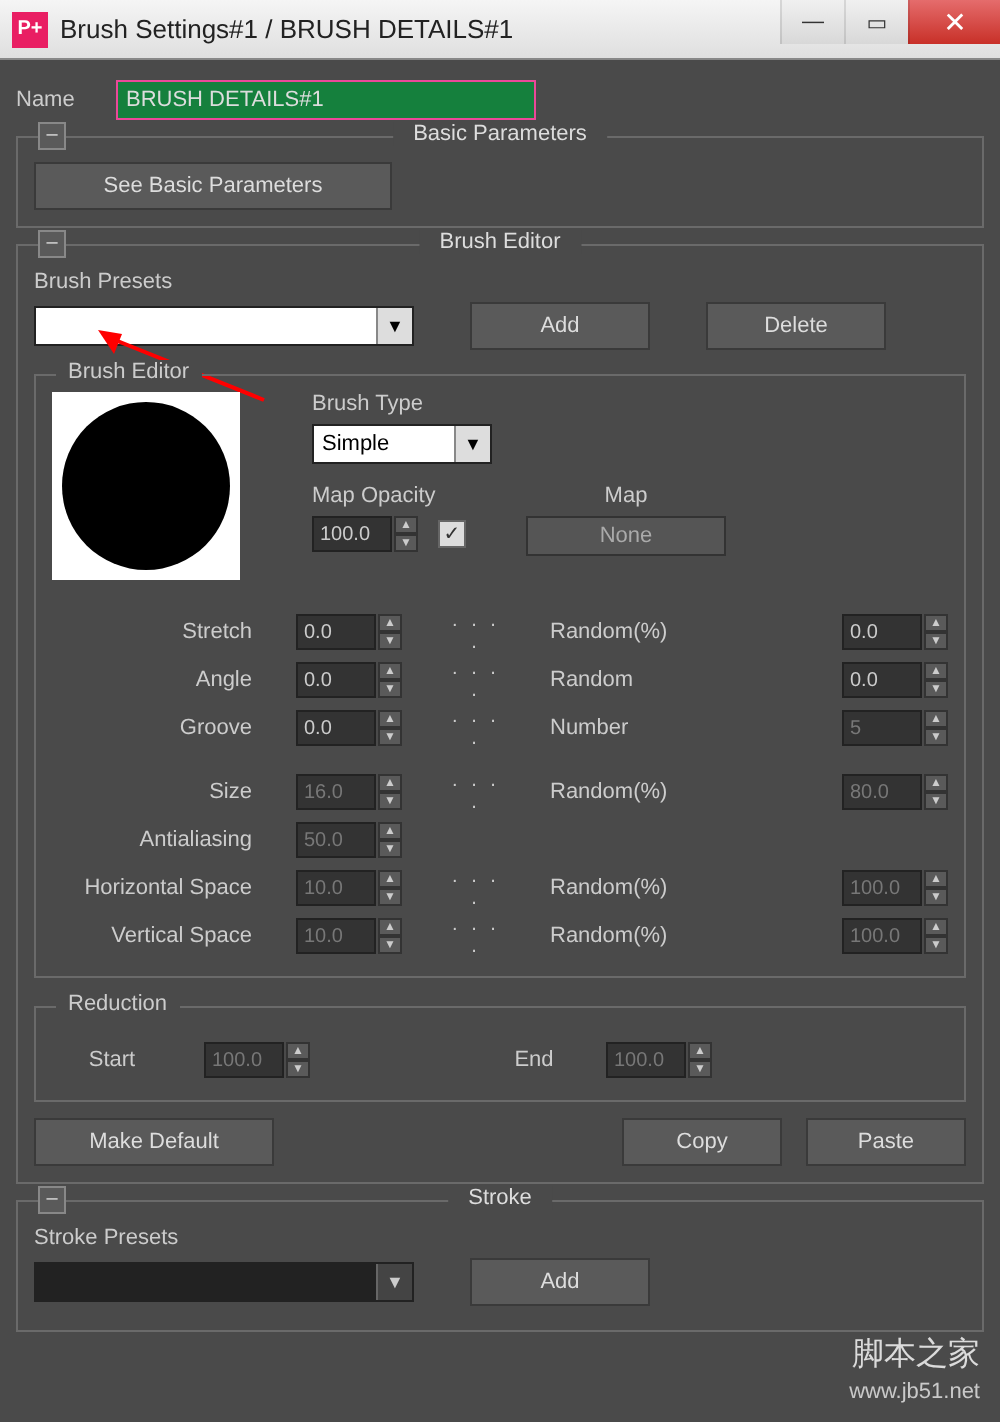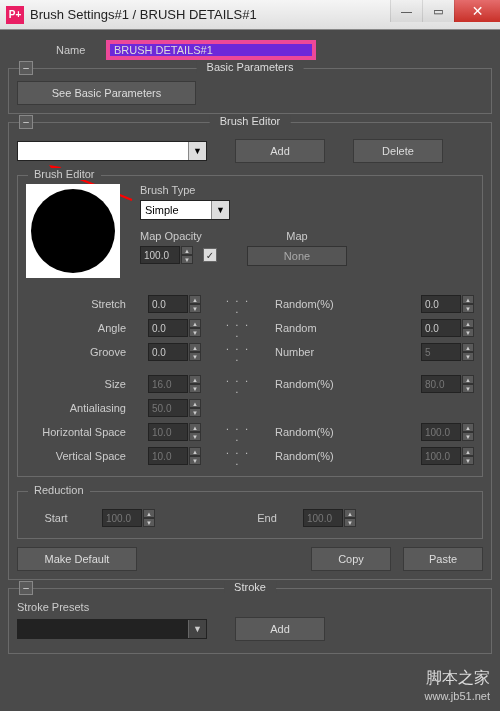--- a/index.html
+++ b/index.html
@@ -10,22 +10,22 @@
 .title-text { flex: 1; font-size: 13px; color: #222; }
 .win-btns { display: flex; height: 100%; }
 .win-btn { width: 32px; height: 22px; display: flex; align-items: center; justify-content: center; font-size: 11px; border-left: 1px solid rgba(0,0,0,0.1); }
 .win-min, .win-max { background: linear-gradient(#f0f0f0,#d8d8d8); color: #333; }
 .win-close { width: 46px; background: linear-gradient(#e56c6c,#c83028); color: #fff; font-size: 14px; }
 
 .panel { background: #4a4a4a; color: #ccc; font-size: 11px; padding: 4px 8px 8px 8px; height: calc(100% - 30px); overflow: hidden; }
 
 .row { display: flex; align-items: center; margin: 4px 0; }
 .name-row { margin: 6px 0 8px 0; }
-.name-label { width: 50px; font-size: 11px; margin-left: 48px; }
-.name-input { flex: 0 0 210px; height: 20px; background: #6d28d9; border: 4px solid #ec4899; color: #ddd; padding: 0 4px; font-size: 11px; }
+.name-label { width: 50px; font-size: 11px; }
+.name-input { flex: 0 0 210px; height: 20px; background: #15803d; border: 1px solid #ec4899; color: #ddd; padding: 0 4px; font-size: 11px; }
 
 .group { border: 1px solid #6a6a6a; padding: 6px 8px 8px 8px; margin-bottom: 8px; position: relative; }
 .group-title { position: absolute; top: -8px; left: 50%; transform: translateX(-50%); background: #4a4a4a; padding: 0 10px; font-size: 11px; color: #ddd; }
 .collapse-box { position: absolute; top: -8px; left: 10px; width: 14px; height: 14px; background: #5a5a5a; border: 1px solid #888; color: #ddd; display: flex; align-items: center; justify-content: center; font-size: 10px; line-height: 1; }
 
 .btn { background: #5a5a5a; border: 1px solid #3a3a3a; color: #ddd; height: 24px; display: inline-flex; align-items: center; justify-content: center; font-size: 11px; cursor: pointer; }
 .btn-wide { width: 179px; }
 .btn-med { width: 90px; }
 .btn-sm { width: 80px; }
 
@@ -37,21 +37,21 @@
 
 .preset-row { display: flex; gap: 28px; align-items: center; margin: 4px 0; }
 .preset-dd { width: 190px; }
 
 .sub-group { border: 1px solid #6a6a6a; padding: 8px; margin-top: 12px; position: relative; }
 .sub-legend { position: absolute; top: -8px; left: 10px; background: #4a4a4a; padding: 0 6px; font-size: 11px; }
 
 .brush-preview { width: 94px; height: 94px; background: #fff; display: flex; align-items: center; justify-content: center; }
 .brush-circle { width: 84px; height: 84px; background: #000; border-radius: 50%; }
 
-.editor-top { display: flex; gap: 20px; }
+.editor-top { display: flex; gap: 36px; }
 .editor-right { flex: 1; }
 
 .spinner { display: inline-flex; align-items: center; height: 18px; }
 .spinner-val { width: 40px; height: 18px; background: #333; border: 1px solid #222; color: #ccc; font-size: 10px; padding: 0 3px; display: flex; align-items: center; }
 .spinner-readonly .spinner-val { color: #777; }
 .spin-btns { display: flex; flex-direction: column; margin-left: 1px; }
 .spin-up, .spin-dn { width: 12px; height: 9px; background: #5a5a5a; border: 1px solid #333; font-size: 6px; color: #ccc; display: flex; align-items: center; justify-content: center; line-height: 1; }
 
 .checkbox { width: 14px; height: 14px; background: #ddd; border: 1px solid #666; display: inline-flex; align-items: center; justify-content: center; font-size: 10px; color: #333; }
 
@@ -93,20 +93,21 @@
   <div class="group" style="padding-top:12px;">
     <div class="collapse-box">–</div>
     <div class="group-title">Basic Parameters</div>
     <div class="btn btn-wide">See Basic Parameters</div>
   </div>
 
   <div class="group" style="padding-top:12px; position:relative;">
     <div class="collapse-box">–</div>
     <div class="group-title">Brush Editor</div>
 
+    <div class="sublabel">Brush Presets</div>
     <div class="preset-row">
       <div class="dropdown preset-dd">
         <span></span>
         <div class="dropdown-arrow">▼</div>
       </div>
       <div class="btn btn-med">Add</div>
       <div class="btn btn-med">Delete</div>
     </div>
 
     <svg class="red-arrow" style="left:38px; top:42px;" width="90" height="40">

